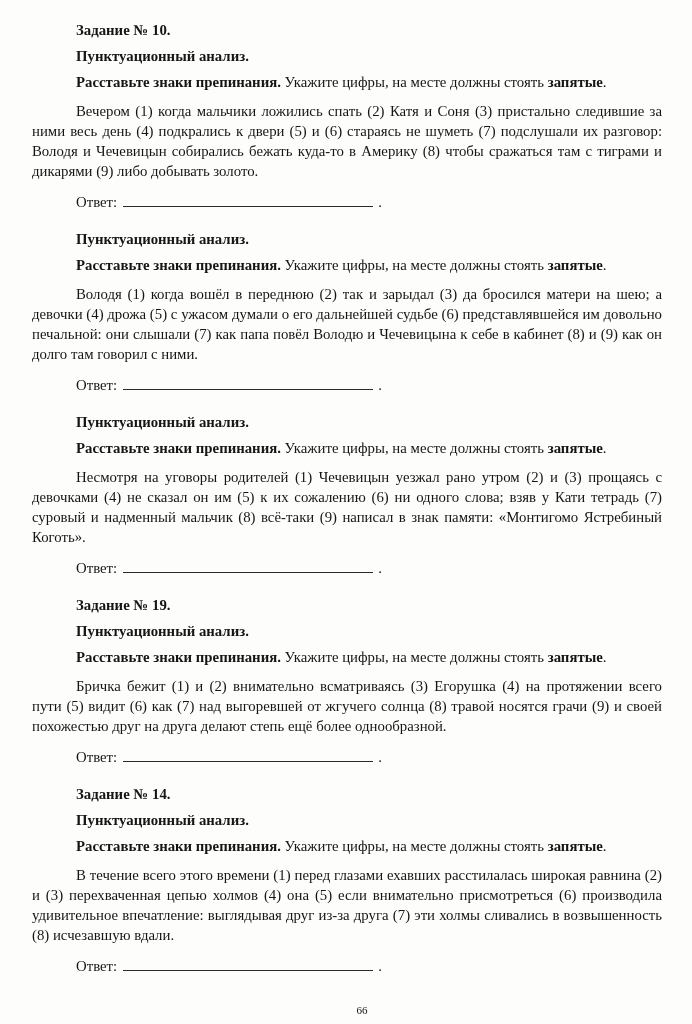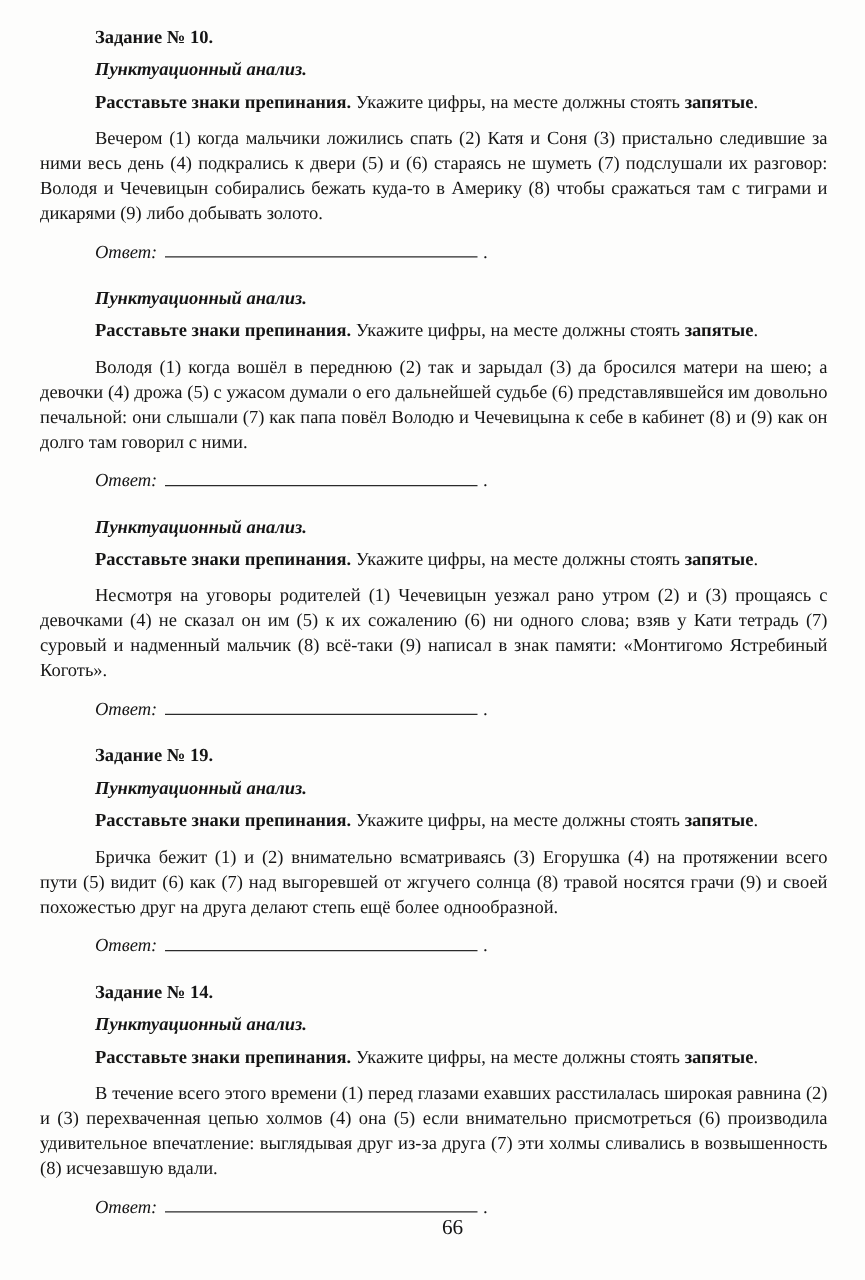--- a/index.html
+++ b/index.html
@@ -13,49 +13,48 @@
       font-size: 14.8px;
       line-height: 20px;
       padding: 14px 24px 0 26px;
       position: relative;
       overflow: hidden;
     }
     p { margin: 6px; }
     .task { margin-bottom: 17px; }
     .task-head { padding-left: 44px; }
     .task-title { font-weight: bold; }
-    .task-subtitle { font-weight: bold; font-style: italic; }
+    .task-subtitle { font-weight: bold; }
     .instruction b { font-weight: bold; }
     .body-text {
       text-align: justify;
       text-indent: 44px;
       margin-top: 9px;
     }
     .answer-line {
       margin-top: 11px;
       padding-left: 44px;
       white-space: nowrap;
-      font-style: italic;
     }
     .answer-blank {
       display: inline-block;
       width: 250px;
       height: 13px;
       border-bottom: 1px solid #2a2a2a;
       margin-left: 6px;
       margin-right: 5px;
       vertical-align: baseline;
     }
     .footer {
       position: absolute;
       left: 0;
       right: 0;
-      bottom: 32px;
+      bottom: 4px;
       text-align: center;
-      font-size: 17px;
+      font-size: 11px;
       margin-left: 32px;
     }
   </style>
 </head>
 <body>
 
 <div class="page">
 
   <section class="task">
     <div class="task-head">

